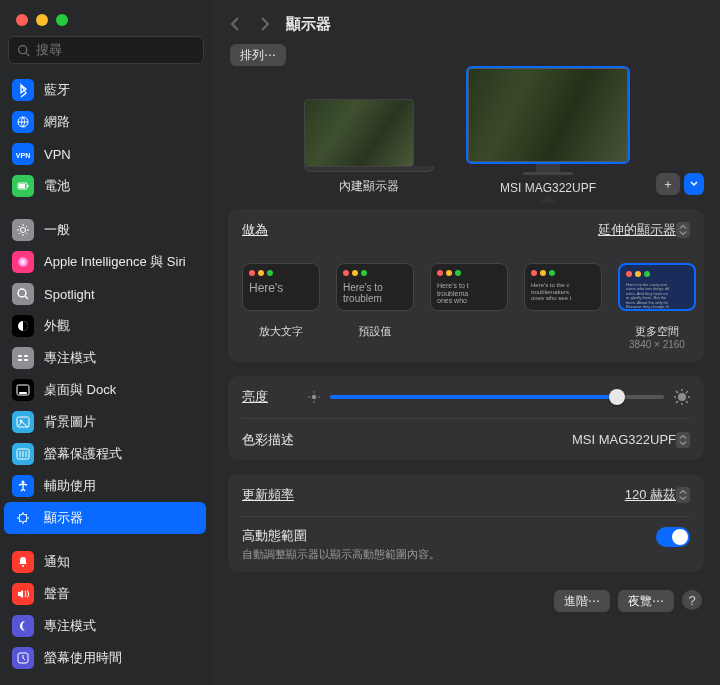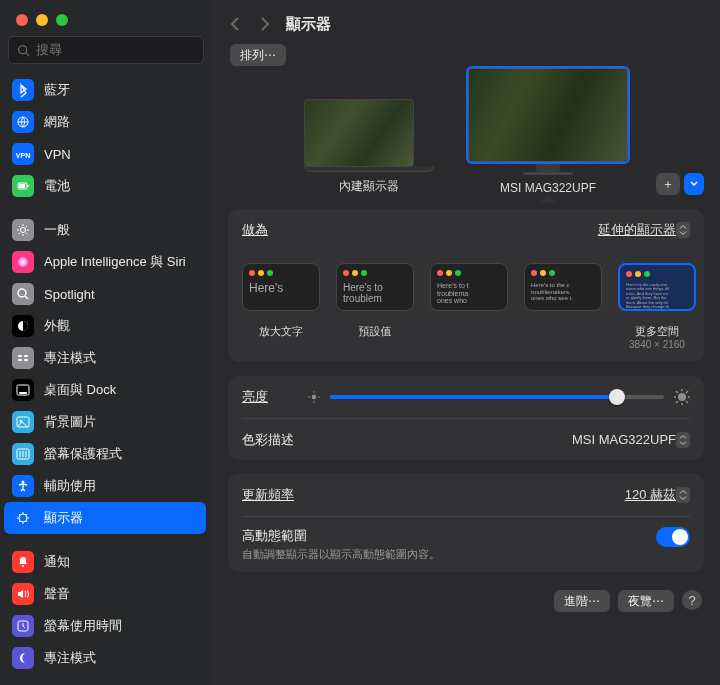--- a/index.html
+++ b/index.html
@@ -239,33 +239,33 @@
             <svg width="16" height="16" viewBox="0 0 16 16">
               <path d="M3 6v4h2l3 2V4L5 6z" fill="#fff"></path>
               <path d="M10 5c1 1 1 5 0 6M12 4c2 2 2 6 0 8" fill="none" stroke="#fff"></path>
             </svg>
           </div>
           <span class="s-label">聲音</span>
         </div>
         <div class="s-item">
           <div class="s-icon" style="background:#5856d6">
             <svg width="16" height="16" viewBox="0 0 16 16">
+              <path d="M10 3a5 5 0 100 10 6 6 0 010-10z" fill="#fff"></path>
+            </svg>
+          </div>
+          <span class="s-label">專注模式</span>
+        </div>
+        <div class="s-item">
+          <div class="s-icon" style="background:#5856d6">
+            <svg width="16" height="16" viewBox="0 0 16 16">
               <rect x="3" y="3" width="10" height="10" rx="2" fill="none" stroke="#fff"></rect>
               <path d="M8 5v3l2 2" fill="none" stroke="#fff"></path>
             </svg>
           </div>
           <span class="s-label">螢幕使用時間</span>
-        </div>
-        <div class="s-item">
-          <div class="s-icon" style="background:#5856d6">
-            <svg width="16" height="16" viewBox="0 0 16 16">
-              <path d="M10 3a5 5 0 100 10 6 6 0 010-10z" fill="#fff"></path>
-            </svg>
-          </div>
-          <span class="s-label">專注模式</span>
         </div>
         <div class="s-spacer"></div>
       </div>
   </aside>
 
   <main class="main">
     <div class="toolbar">
       <div class="nav-btn">
           <svg width="10" height="14" viewBox="0 0 8 14">
             <path d="M7 1L1 7l6 6" fill="none" stroke="#aaa" stroke-width="2"></path>

